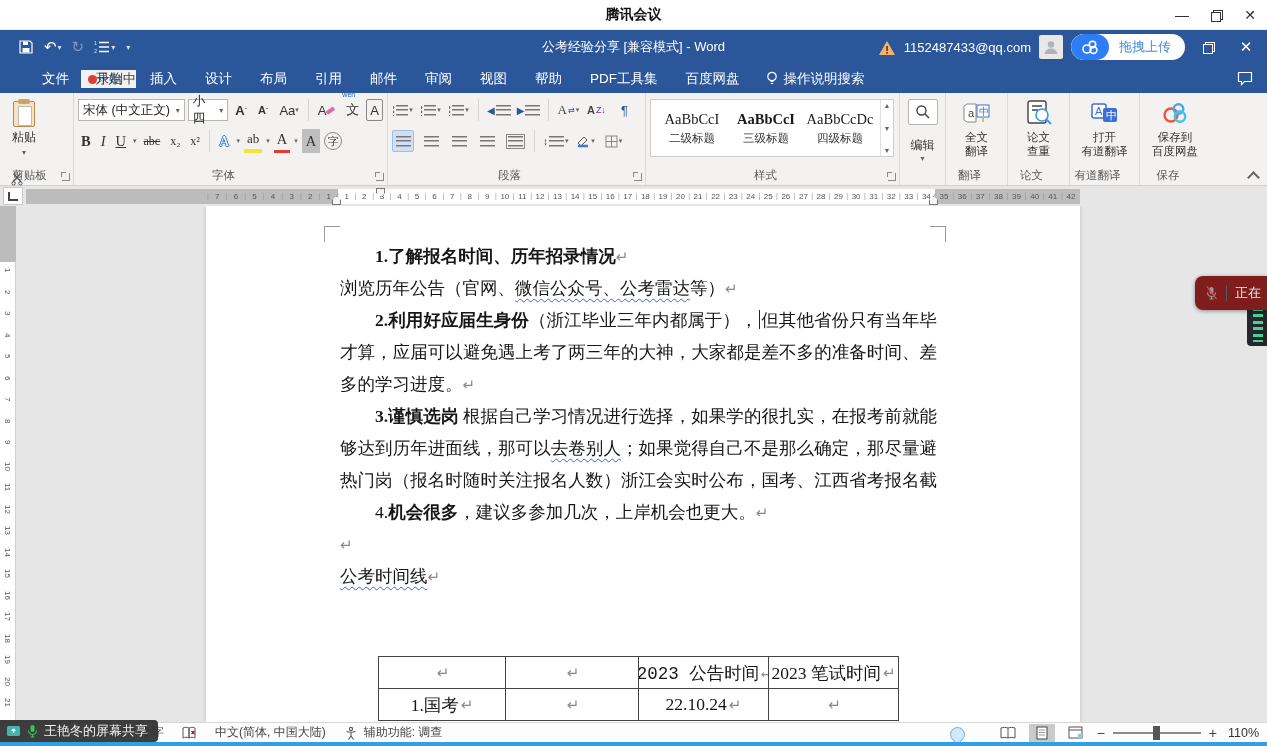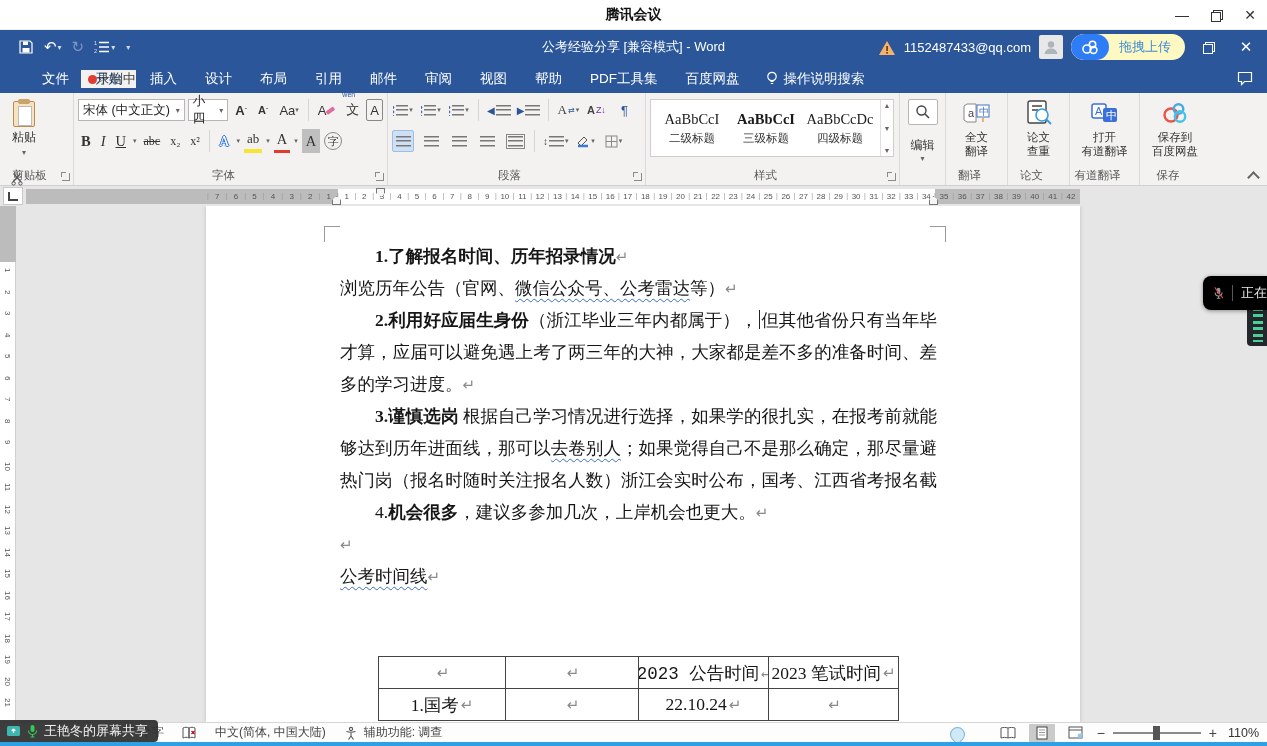--- a/index.html
+++ b/index.html
@@ -20,21 +20,21 @@
   
   .word-titlebar{position:absolute;left:0;top:30px;width:1267px;height:34px;background:#2b579a;display:flex;align-items:center}
   .qat{display:flex;align-items:center;gap:2px;margin-left:14px;color:#fff}
   .qat .qi{display:flex;align-items:center;justify-content:center;height:26px;padding:0 4px;font-size:15px;color:#fff}
   .qat .dim{color:#7e96c2}
   .qat .dd{font-size:8px;margin-left:1px;color:#cfd9ec}
   .word-doc-title{position:absolute;left:0;right:0;text-align:center;color:#fff;font-size:13px;pointer-events:none}
   .tb-right{position:absolute;right:0;top:0;height:34px;display:flex;align-items:center;gap:8px;padding-right:6px}
   .acct{color:#fff;font-size:13px}
   .avatar-box{width:24px;height:24px;background:#e8e8e8;border-radius:2px;display:flex;align-items:center;justify-content:center}
-  .pill{display:flex;align-items:center;height:26px;background:#fef9c3;border-radius:14px;overflow:hidden}
+  .pill{display:flex;align-items:center;height:26px;background:#ffffff;border-radius:14px;overflow:hidden}
   .pill .chip{width:38px;height:26px;background:#2f7df6;display:flex;align-items:center;justify-content:center;border-radius:14px}
   .pill .ptxt{color:#3f8cd6;font-size:13px;padding:0 14px 0 10px}
   .tb-right .wbtn{width:30px;height:30px;display:flex;align-items:center;justify-content:center;color:#fff;font-size:15px}
   .restore-w{position:relative;width:10px;height:10px}
   .restore-w::before{content:"";position:absolute;left:2px;top:0;width:8px;height:8px;border:1px solid #fff}
   .restore-w::after{content:"";position:absolute;left:0;top:2px;width:8px;height:8px;border:1px solid #fff;background:#2b579a}
 
   
   .tab-row{position:absolute;left:0;top:64px;width:1267px;height:29px;background:#2b579a;display:flex;align-items:center}
   .rtab{color:#fff;font-size:13.5px;display:flex;align-items:center;padding:0 14px;cursor:default;white-space:nowrap}
@@ -161,21 +161,21 @@
   .viewbtn{width:26px;height:18px;display:flex;align-items:center;justify-content:center}
   .viewbtn.active{background:#cacaca}
   .zoom-track{position:relative;width:88px;height:2px;background:#8a8a8a}
   .zoom-handle{position:absolute;left:40px;top:-6px;width:7px;height:14px;background:#555}
   .zoom-val{font-size:12.5px;color:#333;min-width:34px;text-align:right}
 
   
   .share-badge{position:absolute;left:0;top:720px;height:22px;background:rgba(45,45,45,.92);border-radius:0 4px 4px 0;
     display:flex;align-items:center;gap:6px;padding:0 10px 0 6px;z-index:20}
   .share-badge .btxt{color:#f2f2f2;font-size:13px;white-space:nowrap}
-  .float-panel{position:absolute;right:0;top:276px;width:64px;height:34px;background:#000000;border-radius:8px 0 0 8px;
+  .float-panel{position:absolute;right:0;top:276px;width:72px;height:34px;background:#7f1d1d;border-radius:8px 0 0 8px;
     display:flex;align-items:center;gap:8px;padding-left:10px;z-index:20;box-shadow:0 1px 4px rgba(0,0,0,.4)}
   .float-panel .fdiv{width:1px;height:16px;background:#55575e}
   .float-panel .ftxt{color:#e8e8e8;font-size:13px;white-space:nowrap}
   .audio-meter{position:absolute;right:0;top:304px;width:20px;height:42px;background:#23262b;border-radius:4px 0 0 4px;z-index:19;
     padding:4px 4px 4px 6px}
   .audio-meter .stripes{width:100%;height:100%;background:repeating-linear-gradient(180deg,#4bcf96 0 3px,#23262b 3px 6.5px)}
   .share-border{position:absolute;left:0;top:742px;width:1267px;height:4px;background:#2da1e3;z-index:30}
   .remote-cursor{position:absolute;left:950px;top:727px;width:15px;height:15px;background:#cfe9f7;border:1px solid #7fb6dc;
     border-radius:8px 8px 8px 0;transform:rotate(-45deg);z-index:25}
 

